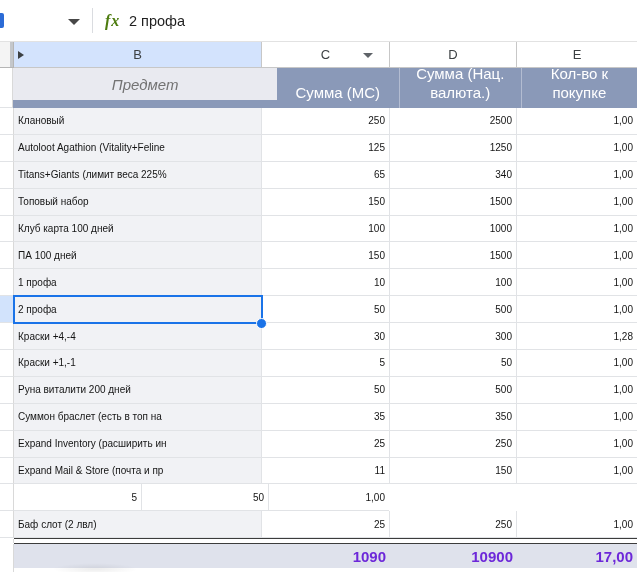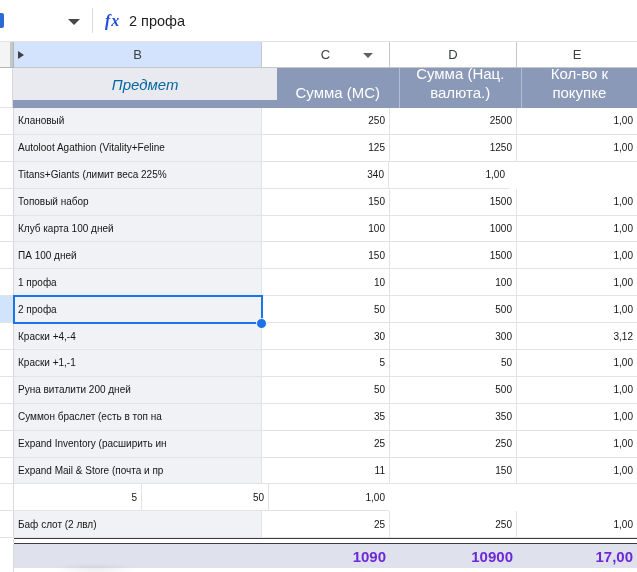--- a/index.html
+++ b/index.html
@@ -9,21 +9,21 @@
   
   .formula-bar { position:absolute; top:0; left:0; width:637px; height:41px; background:#fff; }
   .namebox-frag { position:absolute; left:0; top:13px; width:4px; height:15px;
                   background:#2b6bd6; border-radius:0 2px 2px 0; }
   .namebox-arrow { position:absolute; left:68px; top:19px; width:0; height:0;
                    border-left:6px solid transparent; border-right:6px solid transparent;
                    border-top:6px solid #474747; }
   .fb-divider { position:absolute; left:92px; top:8px; width:1px; height:25px; background:#dadce0; }
   .fx { position:absolute; left:105px; top:50%; transform:translateY(-50%);
         font-family:"Liberation Serif", serif; font-style:italic; font-weight:bold;
-        font-size:16px; color:#1d4ed8; letter-spacing:1px; }
+        font-size:16px; color:#4d7c0f; letter-spacing:1px; }
   .formula-text { position:absolute; left:129px; top:50%; transform:translateY(-50%);
                   font-size:14.5px; color:#1f1f1f; white-space:nowrap; }
 
   
   .grid { position:absolute; top:41px; left:0; width:637px; }
   .flexrow { display:flex; }
   .flexrow > div { box-sizing:border-box; }
 
   
   .col-header-row { height:27px; border-top:1px solid #e2e2e2; box-sizing:border-box; }
@@ -40,21 +40,21 @@
   .col-dropdown { position:absolute; right:16px; top:50%; transform:translateY(-42%);
                   width:0; height:0; border-left:5px solid transparent; border-right:5px solid transparent;
                   border-top:5px solid #5f6368; }
 
   
   .table-header-row { height:40px; }
   .rh { width:14px; background:#fff; border-right:1px solid #d9d9d9; border-bottom:1px solid #e1e3e6; }
   .th-b { width:276px; background:var(--table-header-item-bg,#e9eaf0);
           border-bottom:8px solid var(--header-slate,#8a99b8);
           display:flex; align-items:center; justify-content:center;
-          font-style:italic; font-size:15px; color:#0369a1; }
+          font-style:italic; font-size:15px; color:#737373; }
   .th-num { background:var(--header-slate,#8a99b8); color:#fff; font-size:15px; line-height:19px;
             display:flex; align-items:flex-end; justify-content:center; text-align:center;
             overflow:hidden; padding:0 8px 6px 8px; border-right:1px solid rgba(255,255,255,0.35); }
   .th-c { width:128px; } .th-d { width:127px; } .th-e { width:120px; border-right:none; }
 
   
   .row { height:26.9px; font-size:10px; }
   .cell { border-right:1px solid #e1e3e6; border-bottom:1px solid #e1e3e6;
           display:flex; align-items:center; color:#141414; }
   .c-rh { width:14px; background:#fff; border-right:1px solid #d9d9d9; }
@@ -149,20 +149,21 @@
         <div class="flexrow row">
           <div class="cell c-rh"></div>
           <div class="cell c-item">Autoloot Agathion (Vitality+Feline</div>
           <div class="cell c-num c-mc">125</div>
           <div class="cell c-num c-nat">1250</div>
           <div class="cell c-num c-qty">1,00</div>
         </div>
         <div class="flexrow row">
           <div class="cell c-rh"></div>
           <div class="cell c-item">Titans+Giants (лимит веса 225%</div>
+          <div class="cell c-num c-mc">65</div>
           <div class="cell c-num c-nat">340</div>
           <div class="cell c-num c-qty">1,00</div>
         </div>
         <div class="flexrow row">
           <div class="cell c-rh"></div>
           <div class="cell c-item">Топовый набор</div>
           <div class="cell c-num c-mc">150</div>
           <div class="cell c-num c-nat">1500</div>
           <div class="cell c-num c-qty">1,00</div>
         </div>
@@ -192,21 +193,21 @@
           <div class="cell c-item">2 профа</div>
           <div class="cell c-num c-mc">50</div>
           <div class="cell c-num c-nat">500</div>
           <div class="cell c-num c-qty">1,00</div>
         </div>
         <div class="flexrow row">
           <div class="cell c-rh"></div>
           <div class="cell c-item">Краски +4,-4</div>
           <div class="cell c-num c-mc">30</div>
           <div class="cell c-num c-nat">300</div>
-          <div class="cell c-num c-qty">3,12</div>
+          <div class="cell c-num c-qty">1,28</div>
         </div>
         <div class="flexrow row">
           <div class="cell c-rh"></div>
           <div class="cell c-item">Краски +1,-1</div>
           <div class="cell c-num c-mc">5</div>
           <div class="cell c-num c-nat">50</div>
           <div class="cell c-num c-qty">1,00</div>
         </div>
         <div class="flexrow row">
           <div class="cell c-rh"></div>

